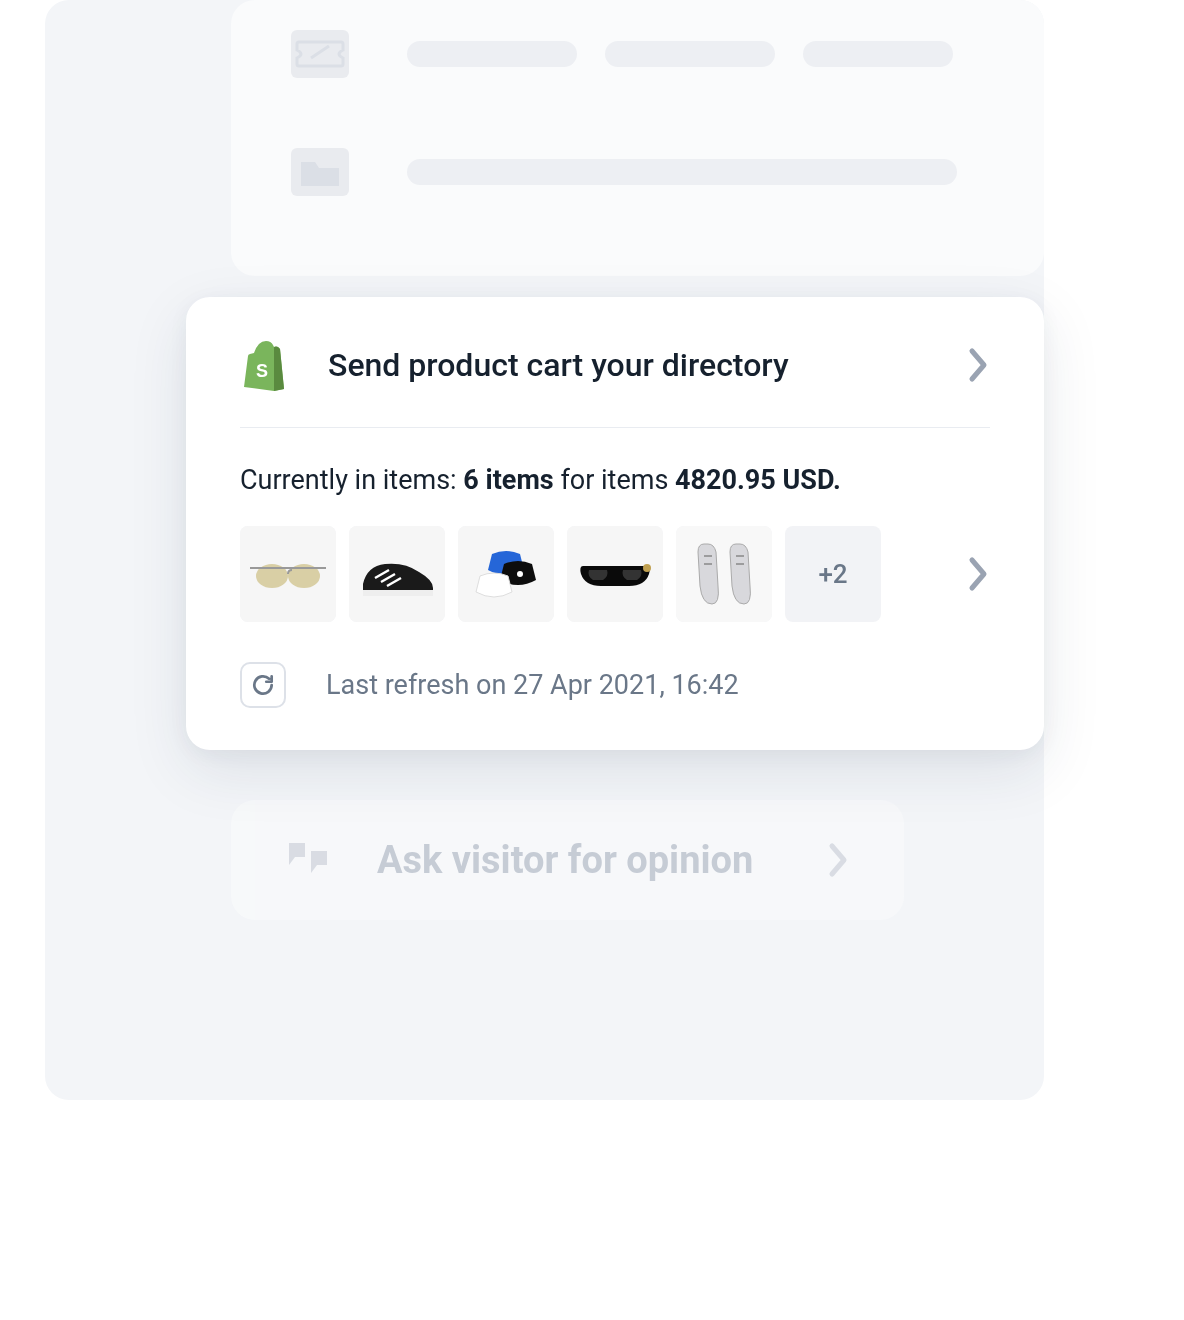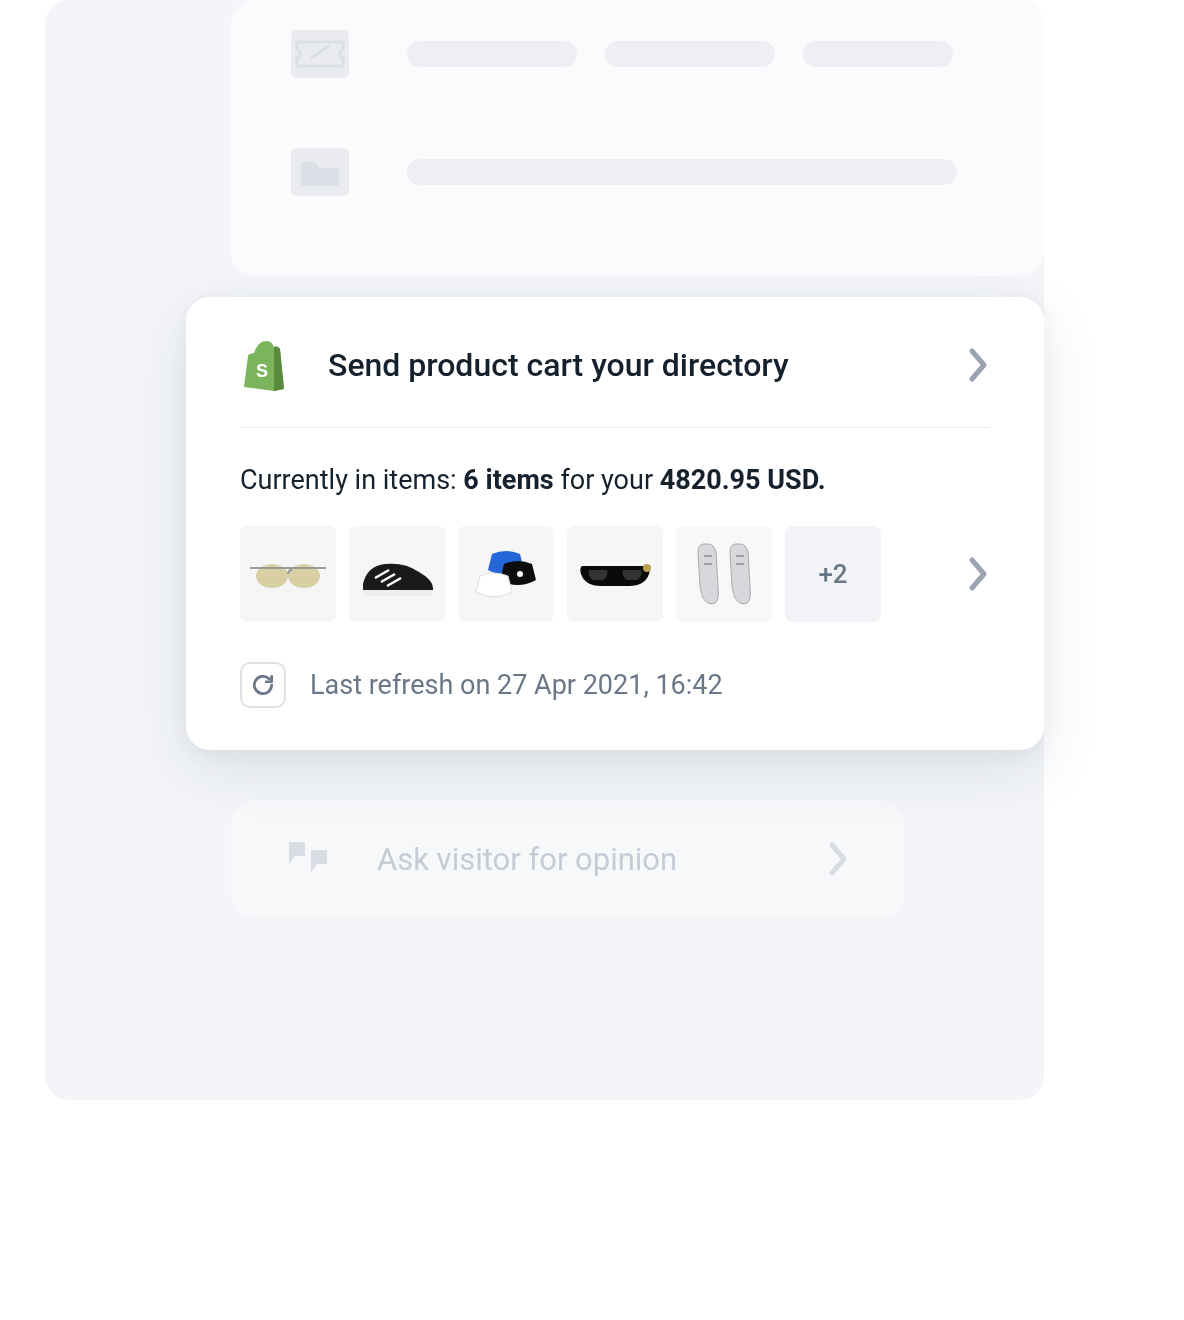--- a/index.html
+++ b/index.html
@@ -123,21 +123,21 @@
       font-size: 26px;
       font-weight: 500;
       color: #6a7788;
     }
     .products-chevron {
       margin-left: auto;
     }
     .refresh-row {
       display: flex;
       align-items: center;
-      gap: 24px;
+      gap: 40px;
     }
     .refresh-btn {
       width: 46px;
       height: 46px;
       border: 2px solid #dde1e8;
       border-radius: 10px;
       background: #ffffff;
       display: flex;
       align-items: center;
       justify-content: center;
@@ -160,22 +160,22 @@
       gap: 44px;
       opacity: 0.6;
     }
     .quote-icon {
       width: 48px;
       height: 42px;
       flex-shrink: 0;
     }
     .opinion-title {
       flex: 1;
-      font-size: 31px;
-      font-weight: 400;
+      font-size: 38px;
+      font-weight: 700;
       color: #a9b1bf;
     }
   </style>
 </head>
 <body>
 
 <div class="outer-container">
   <div class="inner-panel">
     <div class="placeholder-row">
       <div class="placeholder-icon">
@@ -222,21 +222,21 @@
     </svg>
     <div class="card-title">Send product cart your directory</div>
     <svg class="chevron-right" viewBox="0 0 22 36" width="20" height="32">
       <path d="M4 4 L16 18 L4 32" stroke="#9aa3b2" stroke-width="5" stroke-linecap="round" stroke-linejoin="round" fill="none"></path>
     </svg>
   </div>
 
   <div class="cart-summary">
     <span>Currently in items:</span>
     <strong>6 items</strong>
-    <span>for your</span>
+    <span>for items</span>
     <strong>4820.95 USD.</strong>
   </div>
 
   <div class="products-row">
     <div class="product-thumb">
       <svg viewBox="0 0 96 96" width="96" height="96">
         <rect width="96" height="96" fill="#f6f6f6"></rect>
         <ellipse cx="32" cy="50" rx="16" ry="12" fill="#d4c896" opacity="0.85"></ellipse>
         <ellipse cx="64" cy="50" rx="16" ry="12" fill="#d4c896" opacity="0.85"></ellipse>
         <path d="M10 42 L86 42" stroke="#999" stroke-width="2"></path>

